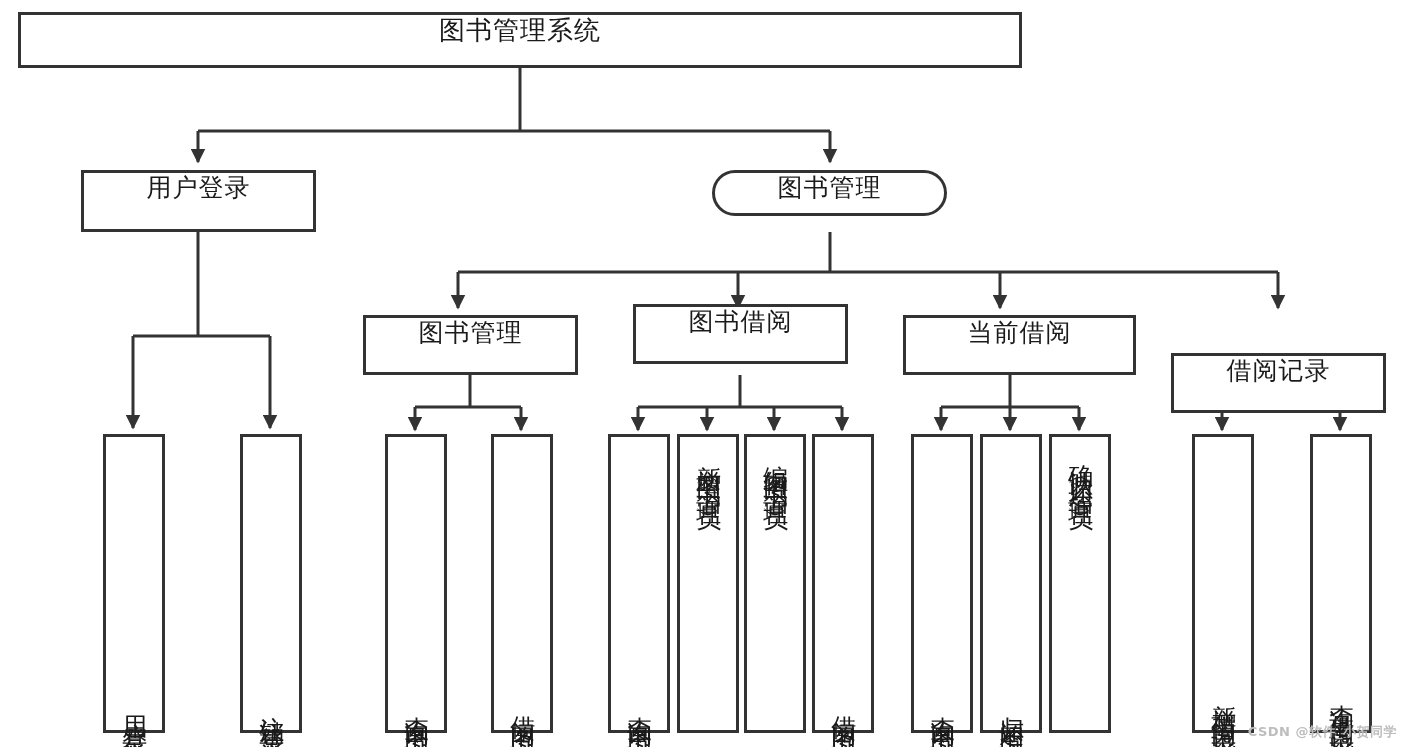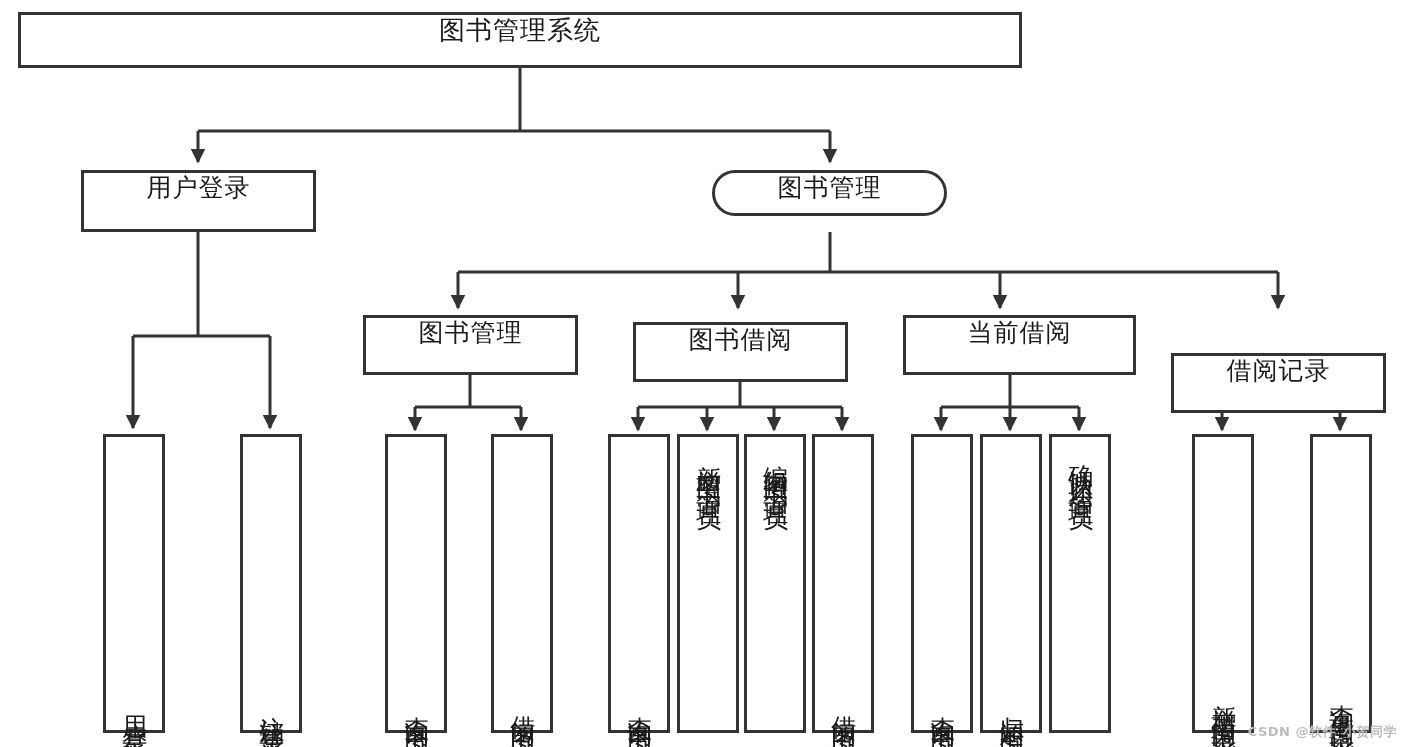--- a/index.html
+++ b/index.html
@@ -135,21 +135,21 @@
   <div class="node horiz" style="left:81px; top:170px; width:235px; height:62px;">
     <span>用户登录</span>
   </div>
   <div class="node horiz" style="left:712px; top:170px; width:235px; height:46px;border-radius:29px;">
     <span>图书管理</span>
   </div>
 
   <div class="node horiz" style="left:363px; top:315px; width:215px; height:60px;">
     <span>图书管理</span>
   </div>
-  <div class="node horiz" style="left:633px; top:322px; width:215px; height:60px;">
+  <div class="node horiz" style="left:633px; top:304px; width:215px; height:60px;">
     <span>图书借阅</span>
   </div>
   <div class="node horiz" style="left:903px; top:315px; width:233px; height:60px;">
     <span>当前借阅</span>
   </div>
   <div class="node horiz" style="left:1171px; top:315px; width:215px; height:60px;margin-top:38px;">
     <span>借阅记录</span>
   </div>
 
   <div class="node leaf" style="left:103px; top:434px; width:62px; height:299px;">

